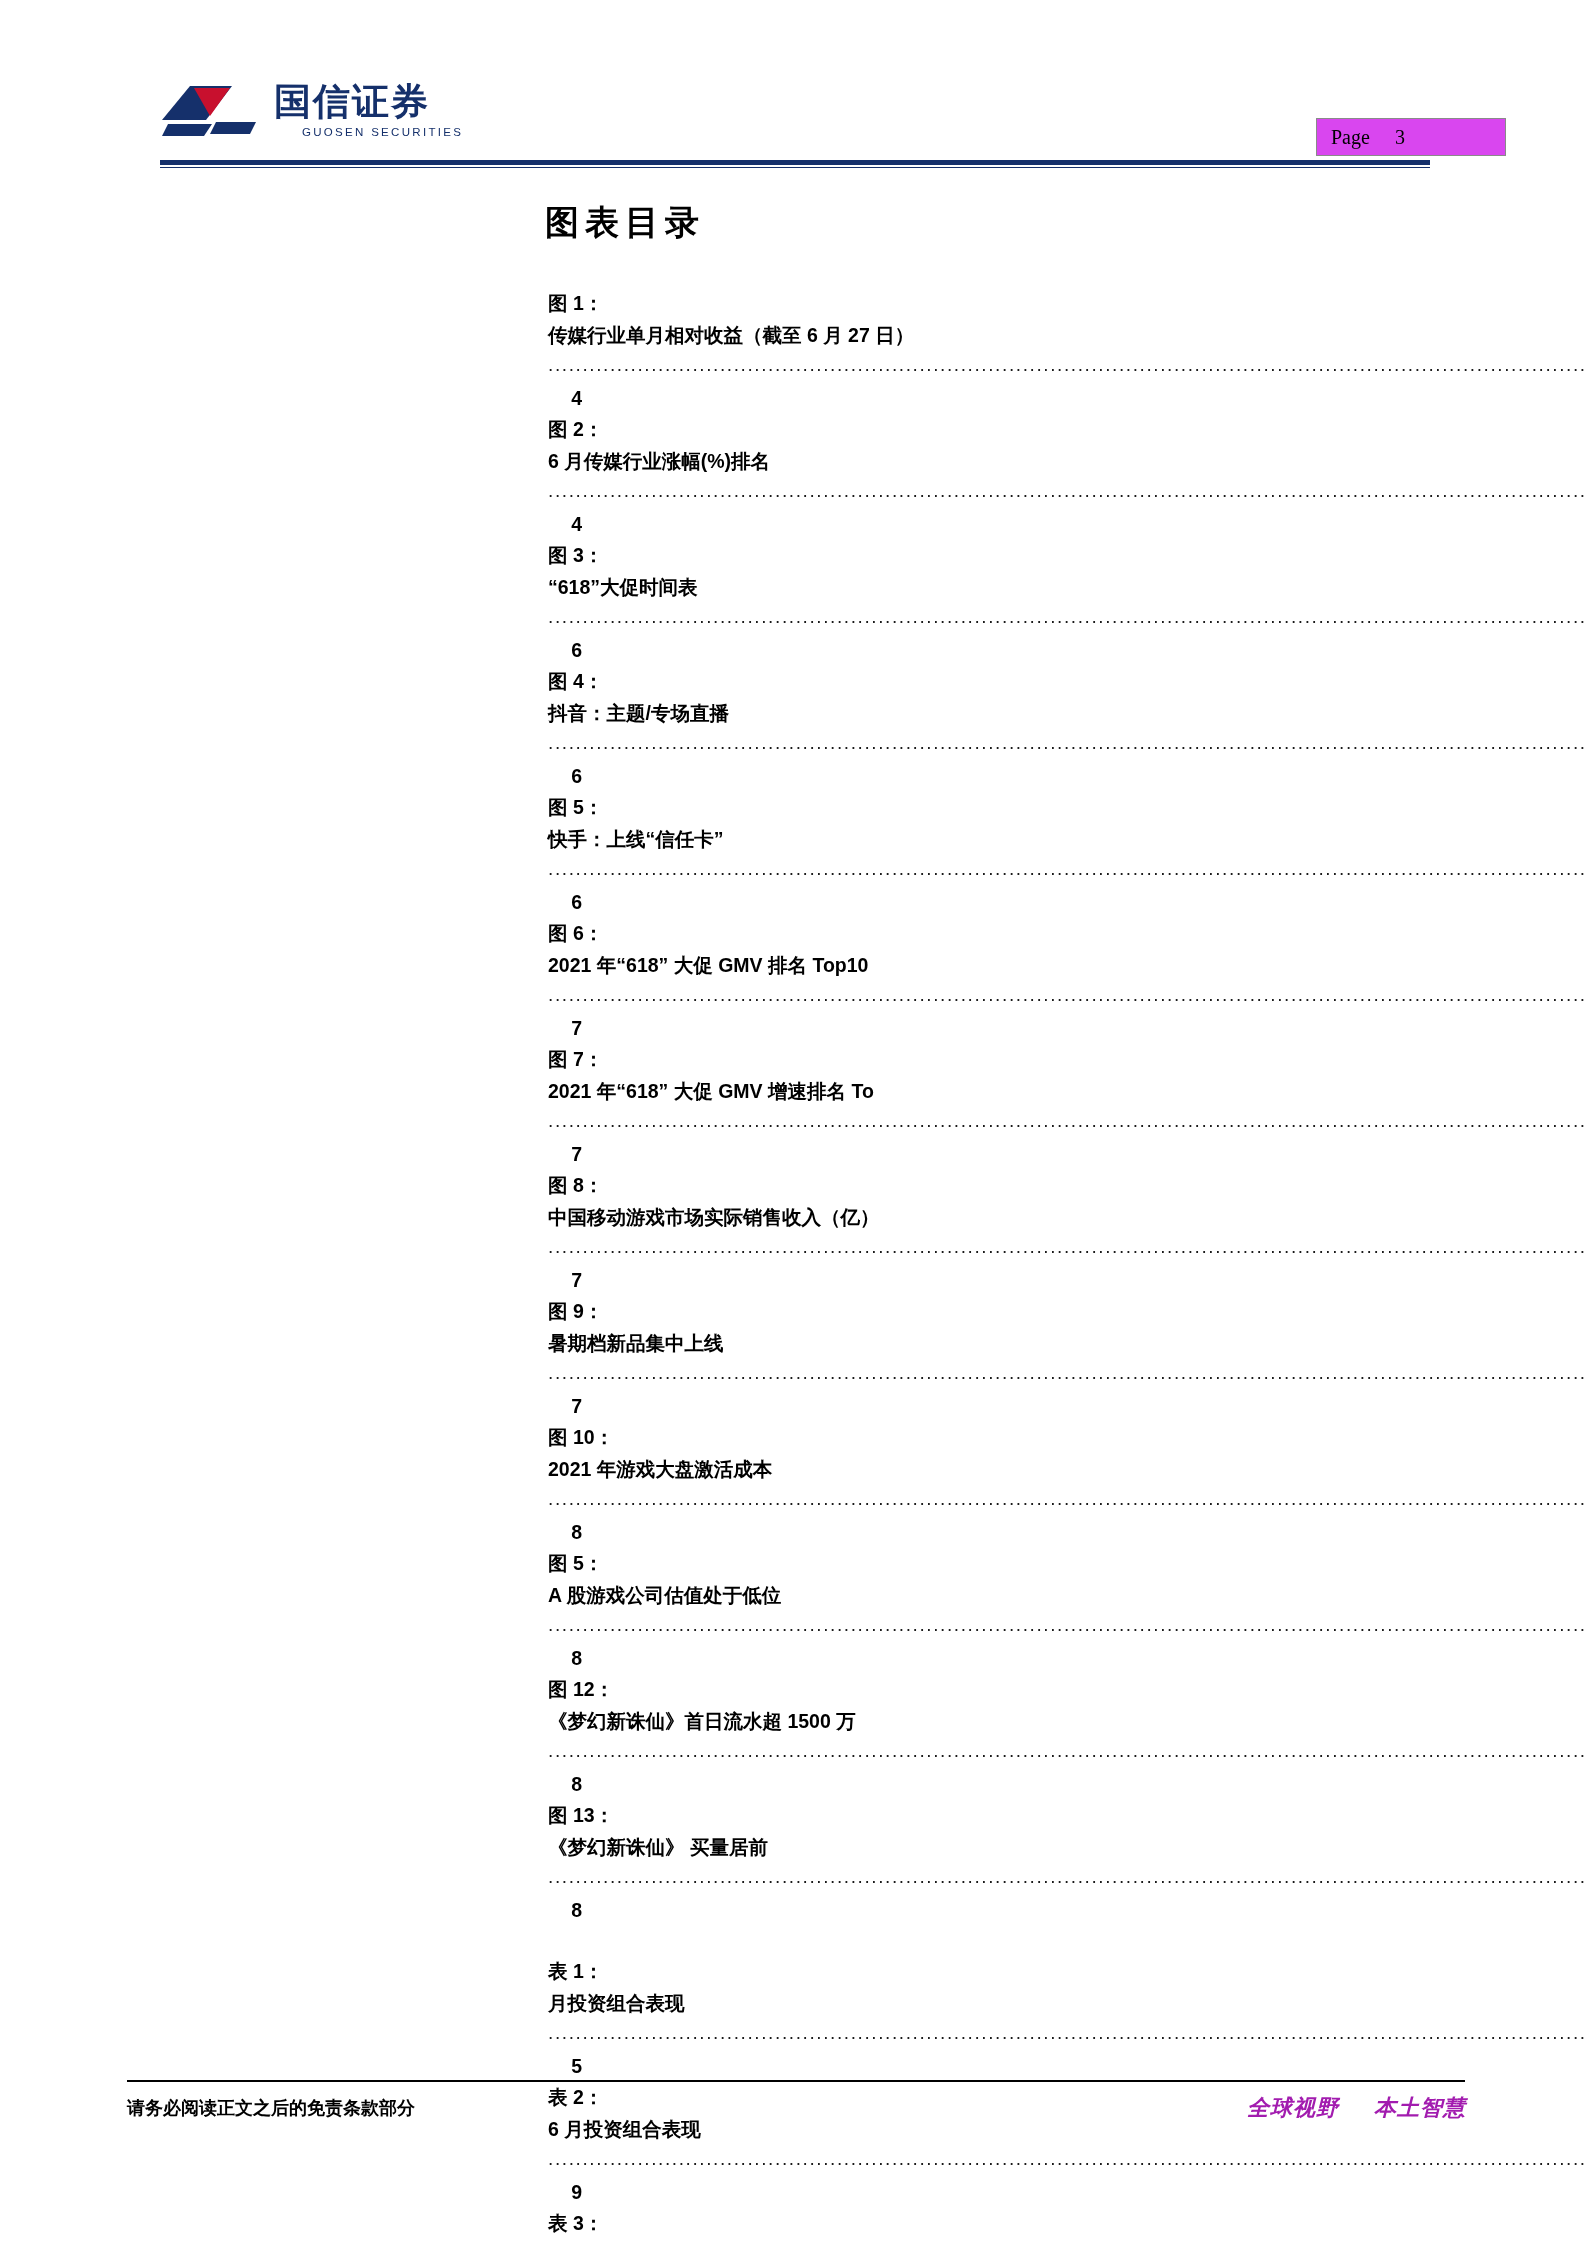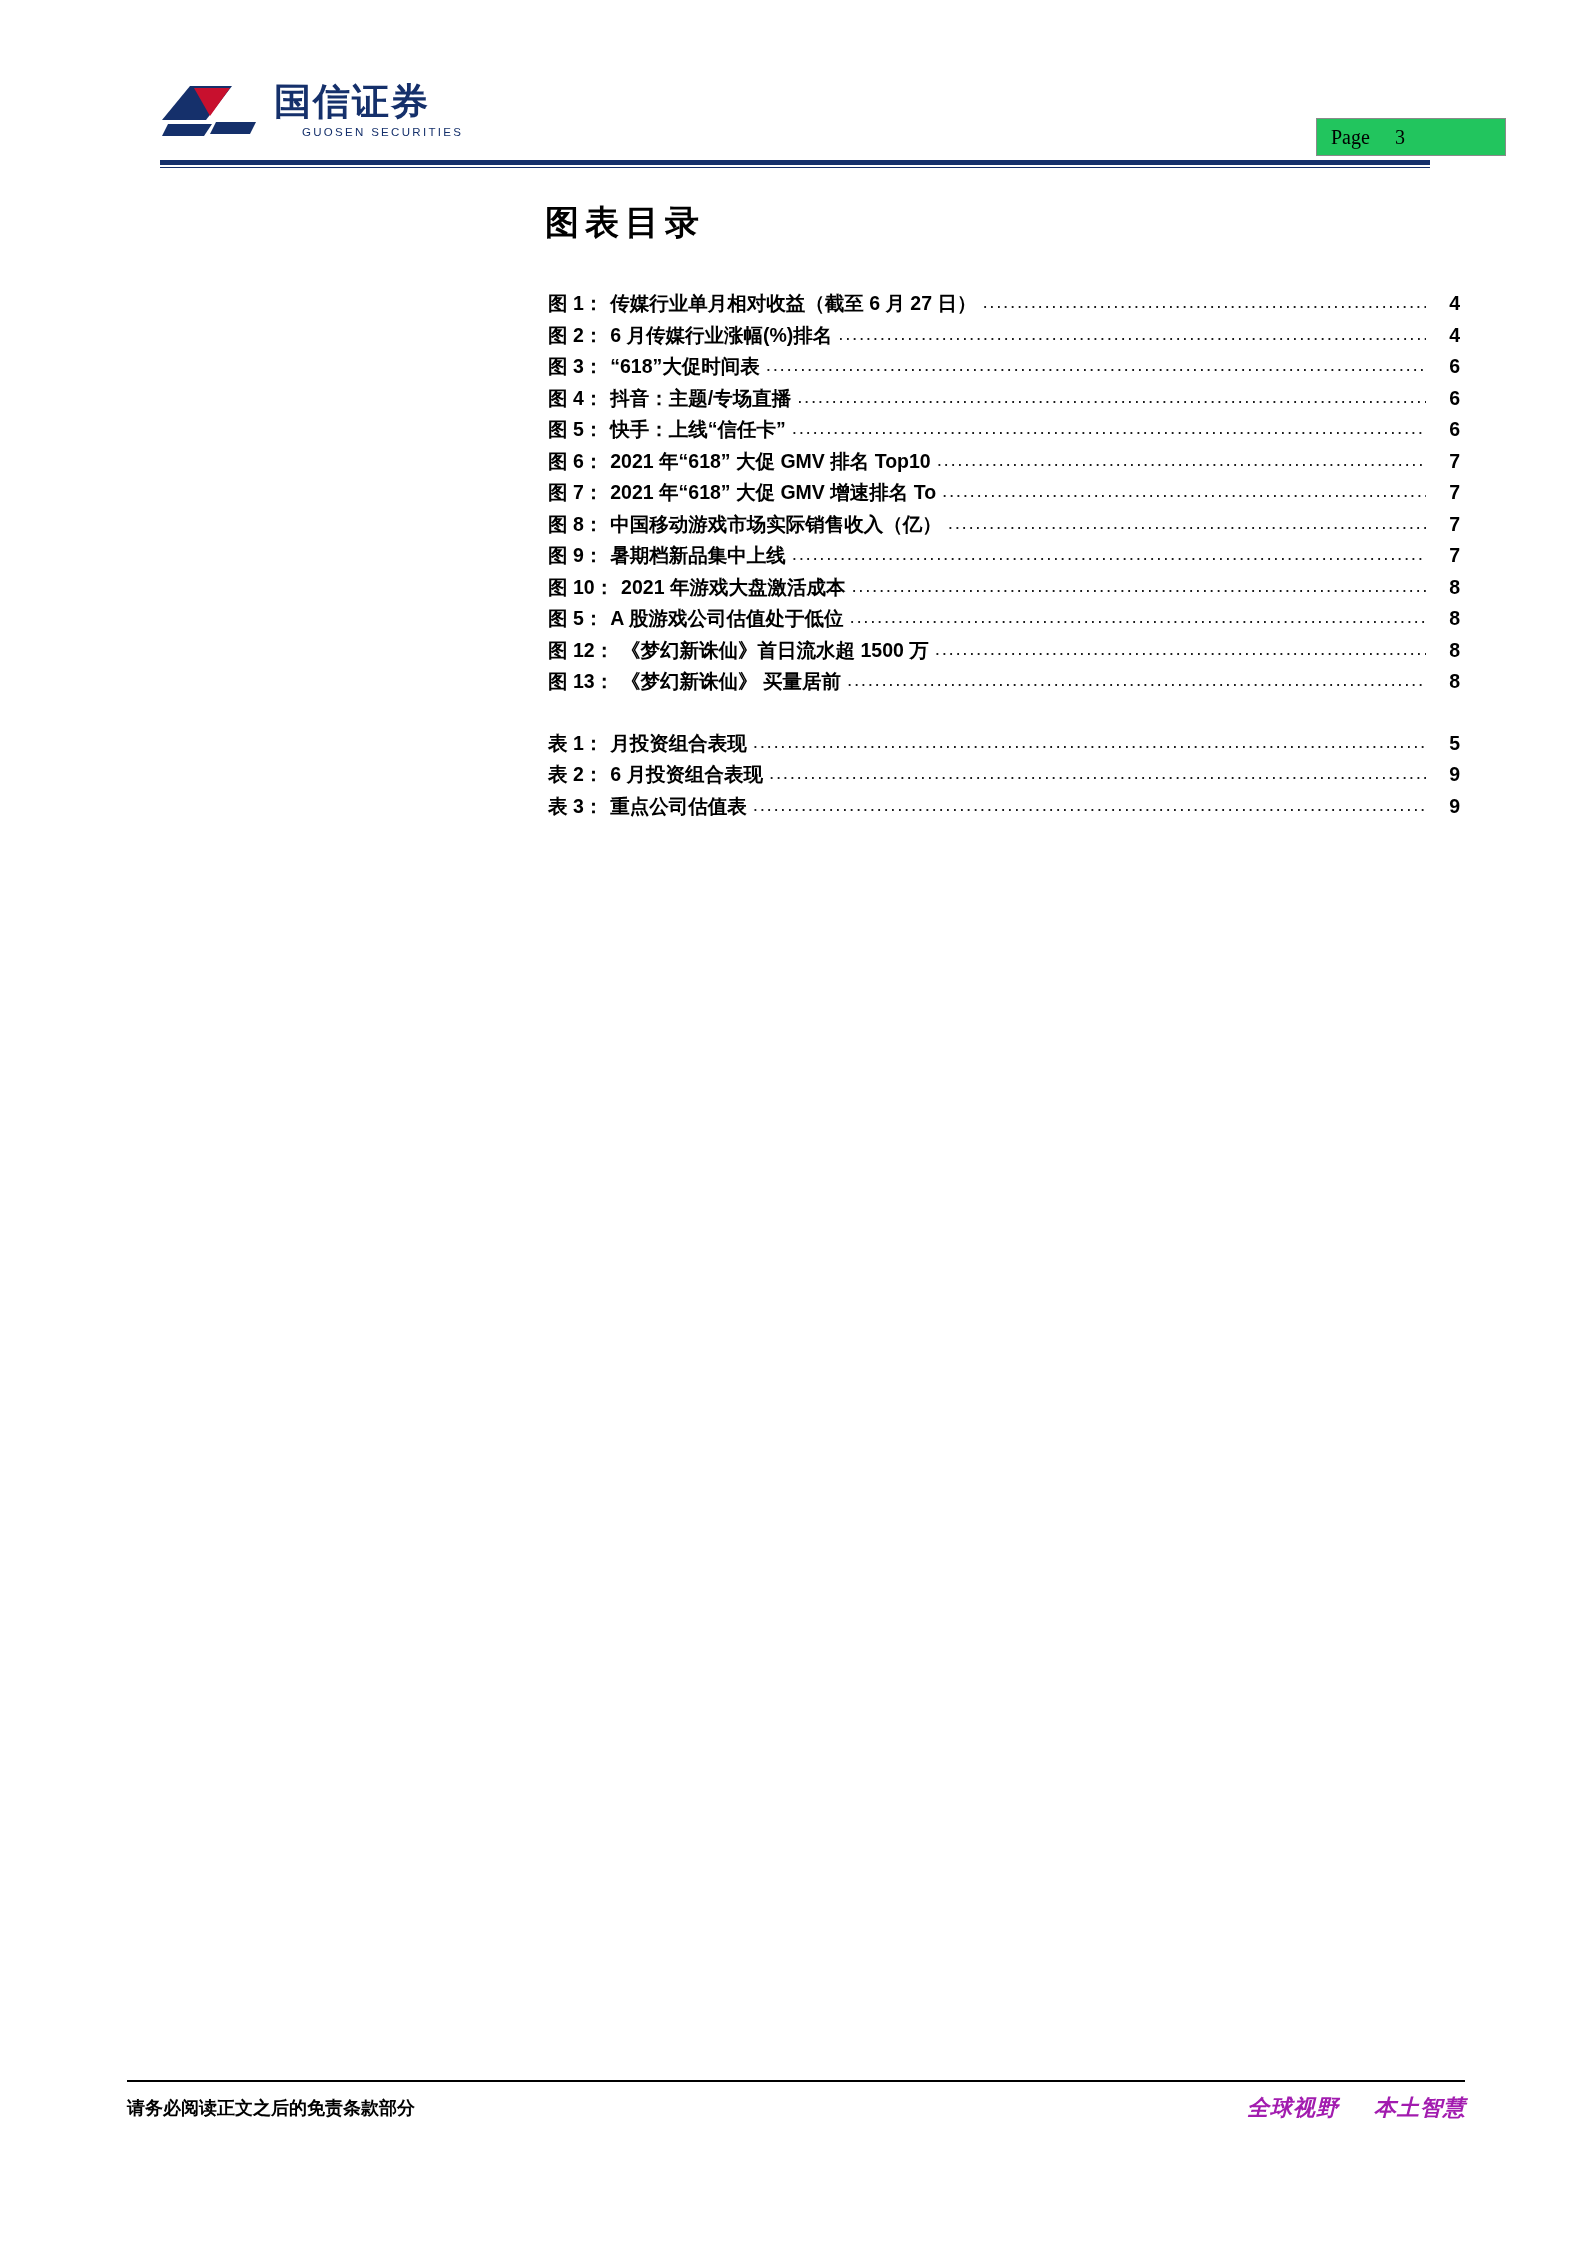--- a/index.html
+++ b/index.html
@@ -64,21 +64,21 @@
     margin-left: 28px;
   }
 
   .page-box {
     position: absolute;
     right: 80px;
     top: 118px;
     width: 190px;
     height: 38px;
     border: 1.3px solid #8a8a8a;
-    background: #22c55e;
+    background: #d946ef;
     box-sizing: border-box;
   }
   .page-box .pg-label {
     position: absolute;
     left: 14px;
     top: 7px;
     font-family: "Liberation Serif", serif;
     font-size: 20px;
     color: #000;
   }
@@ -123,27 +123,28 @@
 
   
   .toc {
     position: absolute;
     left: 548px;
     top: 288px;
     width: 912px;
   }
   .toc-row {
     display: flex;
-    align-items: center;
+    align-items: flex-start;
     font-family: "Liberation Sans", sans-serif;
     font-weight: bold;
     font-size: 19.5px;
     line-height: 31.5px;
     color: #000;
     white-space: nowrap;
+    flex-direction: column;
   }
   .toc-row .num {
     flex: 0 0 auto;
     padding-right: 7px;
   }
   .toc-row .txt {
     flex: 0 0 auto;
     padding-right: 6px;
   }
   .toc-row .dots {

